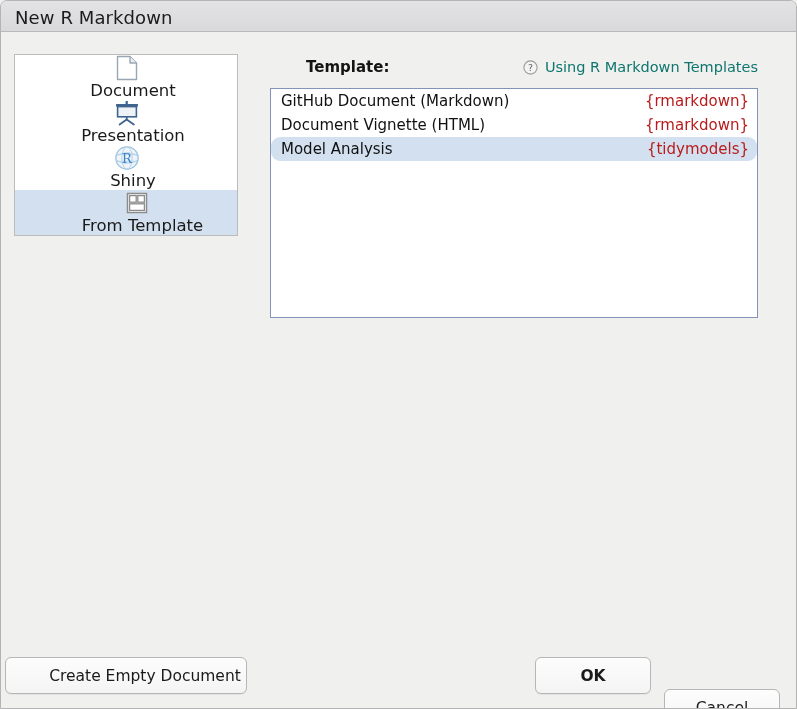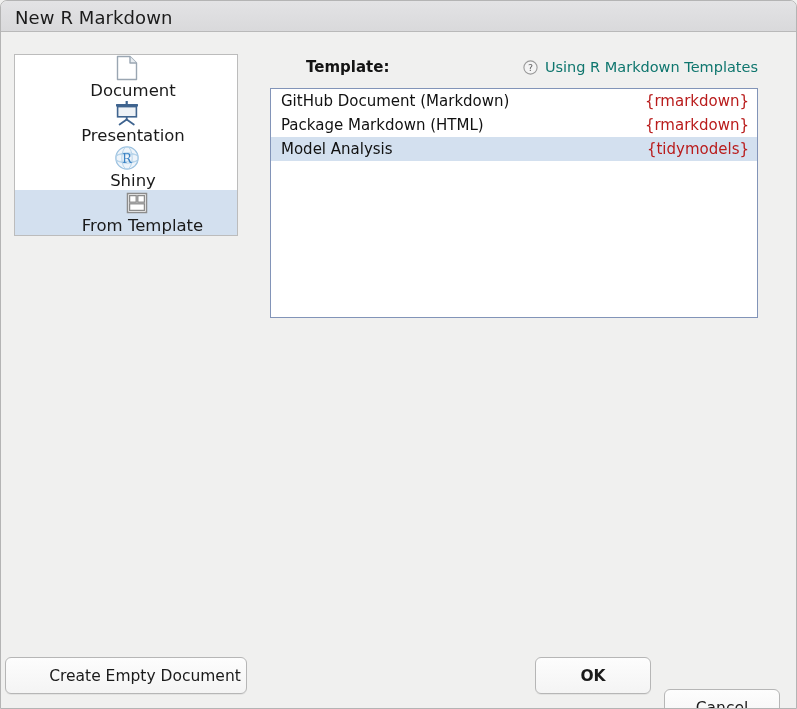--- a/index.html
+++ b/index.html
@@ -134,20 +134,21 @@
   .template-row {
     height: 24px;
     display: flex;
     align-items: center;
     justify-content: space-between;
     padding: 0 8px 0 10px;
     box-sizing: border-box;
   }
   .template-row.selected {
     background: #d3e0ef;
+    border-radius: 9px;
   }
   .template-name {
     font-size: 15px;
     color: #111111;
     white-space: nowrap;
   }
   .template-pkg {
     font-size: 15px;
     color: #b91c1c;
     white-space: nowrap;
@@ -267,21 +268,21 @@
   </div>
 
   <div class="template-listbox">
 
     <div class="template-row">
       <span class="template-name">GitHub Document (Markdown)</span>
       <span class="template-pkg">{rmarkdown}</span>
     </div>
 
     <div class="template-row">
-      <span class="template-name">Package Markdown (HTML)</span>
+      <span class="template-name">Document Vignette (HTML)</span>
       <span class="template-pkg">{rmarkdown}</span>
     </div>
 
     <div class="template-row selected">
       <span class="template-name">Model Analysis</span>
       <span class="template-pkg">{tidymodels}</span>
     </div>
 
   </div>
 

